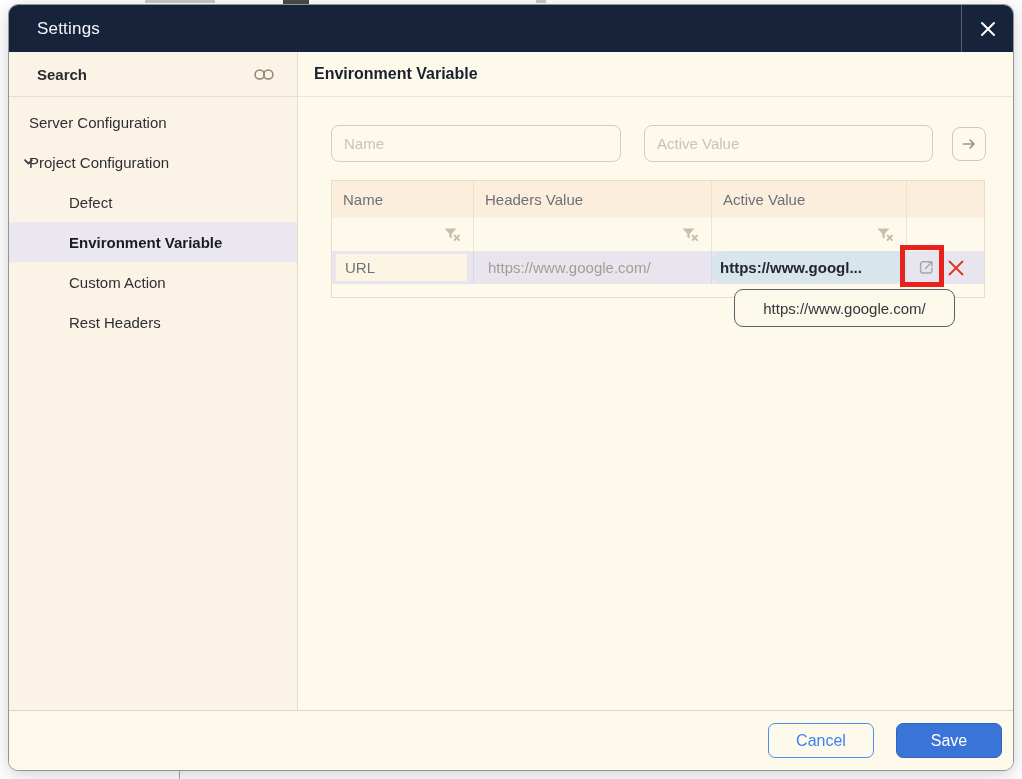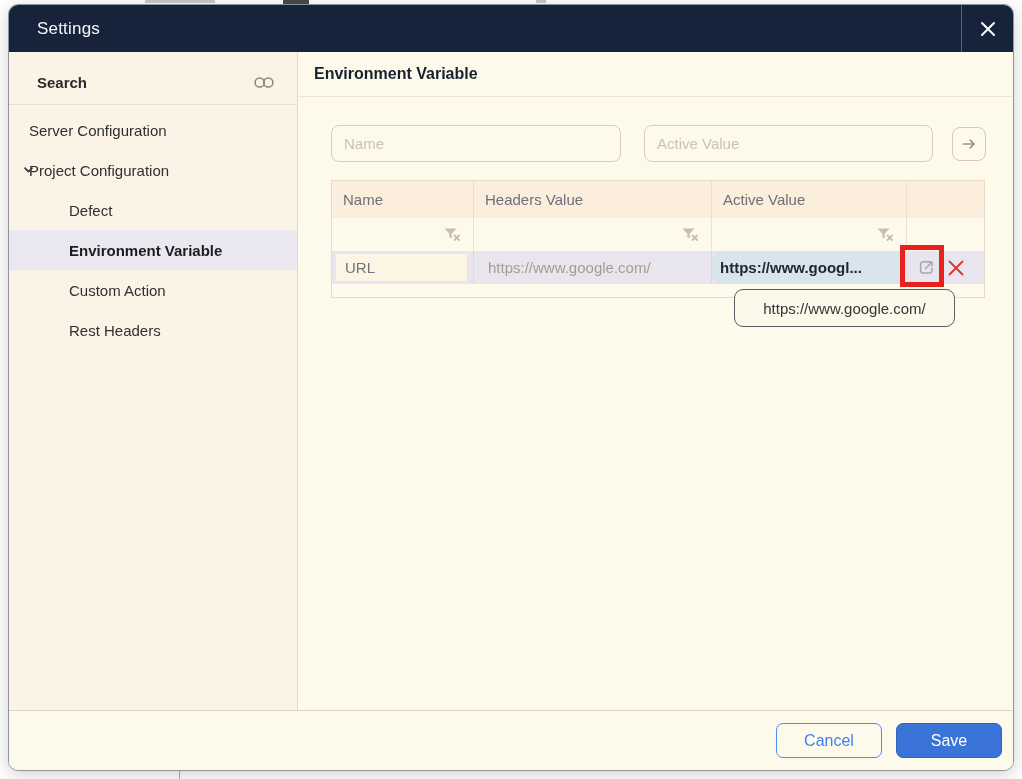--- a/index.html
+++ b/index.html
@@ -38,21 +38,21 @@
 
   .dlg-body { flex:1; display:flex; min-height:0; }
 
   
   .sidebar {
     width:289px; flex:0 0 289px; background:#fbf3e6;
     border-right:1px solid #e4dcca; display:flex; flex-direction:column;
   }
   .search-row {
     height:45px; flex:0 0 45px; border-bottom:1px solid #e7dfcd;
-    display:flex; align-items:center; padding:0 22px 0 28px; cursor:pointer;margin-top:8px;
+    display:flex; align-items:center; padding:0 22px 0 28px; cursor:pointer;
   }
   .search-label { font-size:15px; font-weight:600; color:#2b2b2d; flex:1; }
   .nav { padding-top:5px; }
   .nav-item {
     height:40px; display:flex; align-items:center;
     font-size:15px; color:#2f2f31; cursor:pointer; position:relative;
   }
   .nav-item .chev { position:absolute; left:14px; top:50%; transform:translateY(-50%); display:flex; }
   .nav-item.lvl0 { padding-left:20px; }
   .nav-item.lvl1 { padding-left:60px; }
@@ -126,21 +126,21 @@
     position:absolute; left:436px; top:192px; width:221px; height:38px;
     background:#fdf9ea; border:1.5px solid #5b5f64; border-radius:9px;
     display:flex; align-items:center; justify-content:center;
     font-size:15px; color:#33363b; z-index:6;
   }
 
   
   .footer {
     height:60px; flex:0 0 60px; border-top:1px solid #ddd5c2; background:#fdfaeb;
     display:flex; align-items:center; justify-content:flex-end;
-    padding-right:11px; gap:14px;
+    padding-right:11px; gap:22px;
   }
   .btn {
     width:106px; height:35px; border-radius:7px; font-size:16px;
     font-family:"Liberation Sans", sans-serif; cursor:pointer;
     display:flex; align-items:center; justify-content:center;
   }
   .btn-cancel { background:transparent; border:1.5px solid #4c8df6; color:#3b82f6; }
   .btn-save { background:#3a74d8; border:1px solid #3165bd; color:#ffffff; }
 </style>
 </head>

